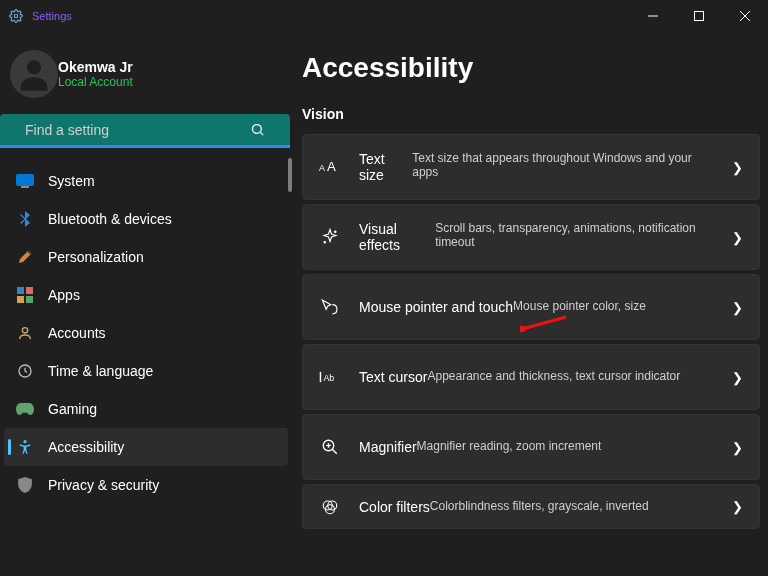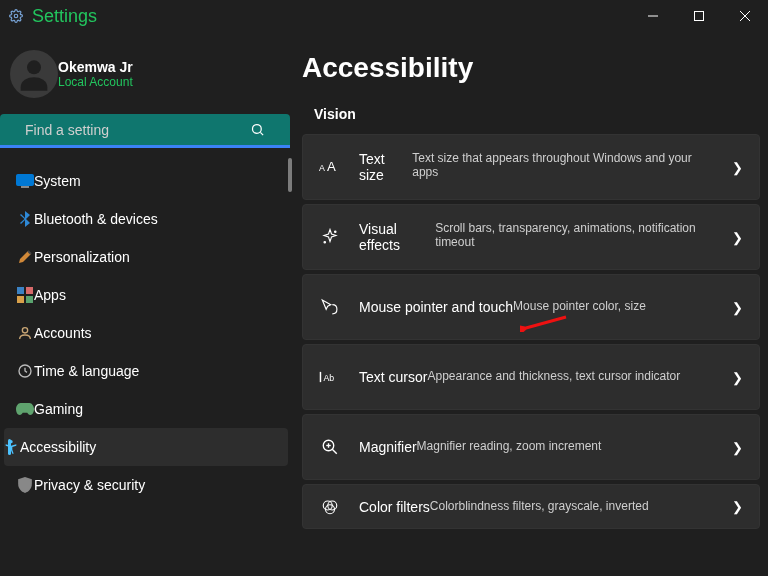--- a/index.html
+++ b/index.html
@@ -1,42 +1,42 @@
 <!DOCTYPE html>
 <html><head>
 <meta charset="utf-8">
 <style>
 *{box-sizing:border-box;margin:0;padding:0;font-family:"Segoe UI",Arial,sans-serif}
 body{width:768px;height:576px;background:#1f1f1f;color:#fff;overflow:hidden;position:relative}
 .titlebar{display:flex;align-items:center;height:32px;padding:0 8px}
 .titlebar .app-icon{width:16px;height:16px;margin-right:8px;display:flex;align-items:center;justify-content:center}
-.titlebar .title{font-size:18px;color:#22c55e}
+.titlebar .title{font-size:11px;color:#8b5cf6}
 .win-controls{position:absolute;top:0;right:0;display:flex;height:32px}
 .win-btn{width:46px;height:32px;display:flex;align-items:center;justify-content:center;color:#fff;font-size:12px}
 .content{display:flex;height:calc(100% - 32px)}
 .sidebar{width:292px;display:flex;flex-direction:column;padding-top:12px;position:relative}
 .user-row{display:flex;align-items:center;padding:6px 12px 16px 10px;gap:0}
 .avatar{width:48px;height:48px;border-radius:50%;background:#3a3a3a;display:flex;align-items:center;justify-content:center}
 .user-texts{display:flex;flex-direction:column}
 .user-name{font-size:14px;font-weight:600}
 .user-sub{font-size:12px;color:#22c55e}
 .search-wrap{padding:0 2px 10px 0}
 .search{display:flex;align-items:center;height:34px;background:#0f766e;border-bottom:3px solid #3b82f6;border-radius:4px 4px 0 0;padding:0 25px}
 .search input{flex:1;background:transparent;border:none;color:#ccc;font-size:14px;outline:none}
 .search input::placeholder{color:#cfcfcf}
 .search .s-icon{color:#fff}
 .nav{display:flex;flex-direction:column;padding-top:4px;position:relative}
 .nav-scroll-ind{position:absolute;right:0;top:0;width:4px;height:34px;background:#7c7c7c;border-radius:2px}
-.nav-item{display:flex;align-items:center;height:38px;padding:0 12px;gap:0;font-size:14px;color:#fff;border-radius:4px;margin:0 4px}
+.nav-item{display:flex;align-items:center;height:38px;padding:0 12px;gap:14px;font-size:14px;color:#fff;border-radius:4px;margin:0 4px}
 .nav-item.active{background:#2d2d2d}
 .nav-item.active::before{content:"";width:3px;height:16px;background:#4cc2ff;border-radius:2px;margin-left:-8px;margin-right:-9px}
 .nav-icon{width:18px;height:18px;display:flex;align-items:center;justify-content:center}
 .main{flex:1;padding:20px 8px 0 10px;overflow:hidden}
 .page-title{font-size:28px;font-weight:600;margin-bottom:22px}
-.section-label{font-size:14px;font-weight:600;margin-bottom:12px;margin-left:12px;color:#fff}
+.section-label{font-size:14px;font-weight:600;margin-bottom:12px;margin-left:0;color:#fff}
 .cards{display:flex;flex-direction:column;gap:4px}
 .card{display:flex;align-items:center;background:#2d2d2d;border:1px solid #333;border-radius:4px;height:66px;padding:0 16px;gap:18px;position:relative}
 .card.short{height:45px}
 .card-icon{width:22px;display:flex;align-items:center;justify-content:center;color:#fff}
 .card-texts{display:flex;flex-direction:row;flex:1}
 .card-title{font-size:14px;color:#fff}
 .card-sub{font-size:12px;color:#cfcfcf}
 .chev{color:#fff;font-size:13px}
 .arrow{position:absolute;left:520px;top:314px;pointer-events:none}
 svg{display:block}

